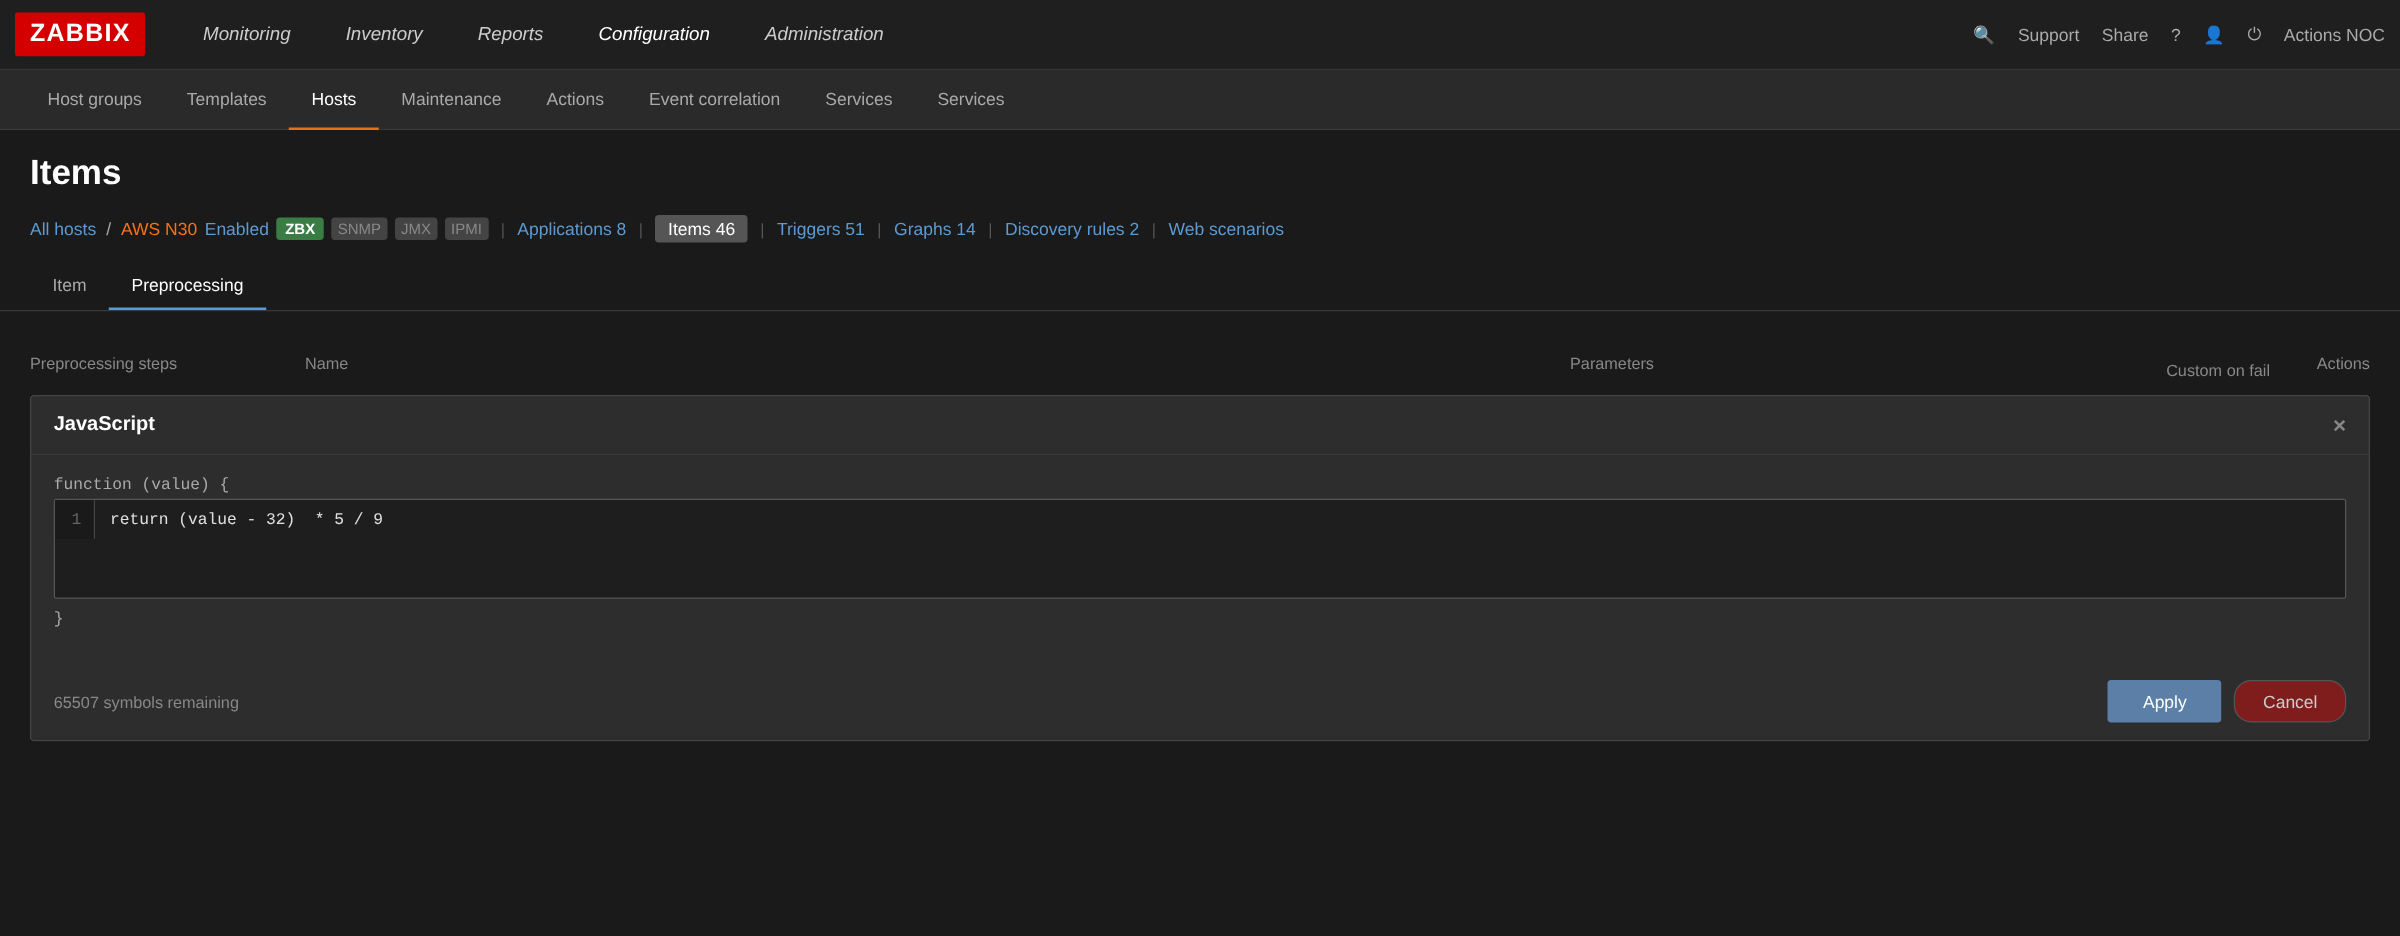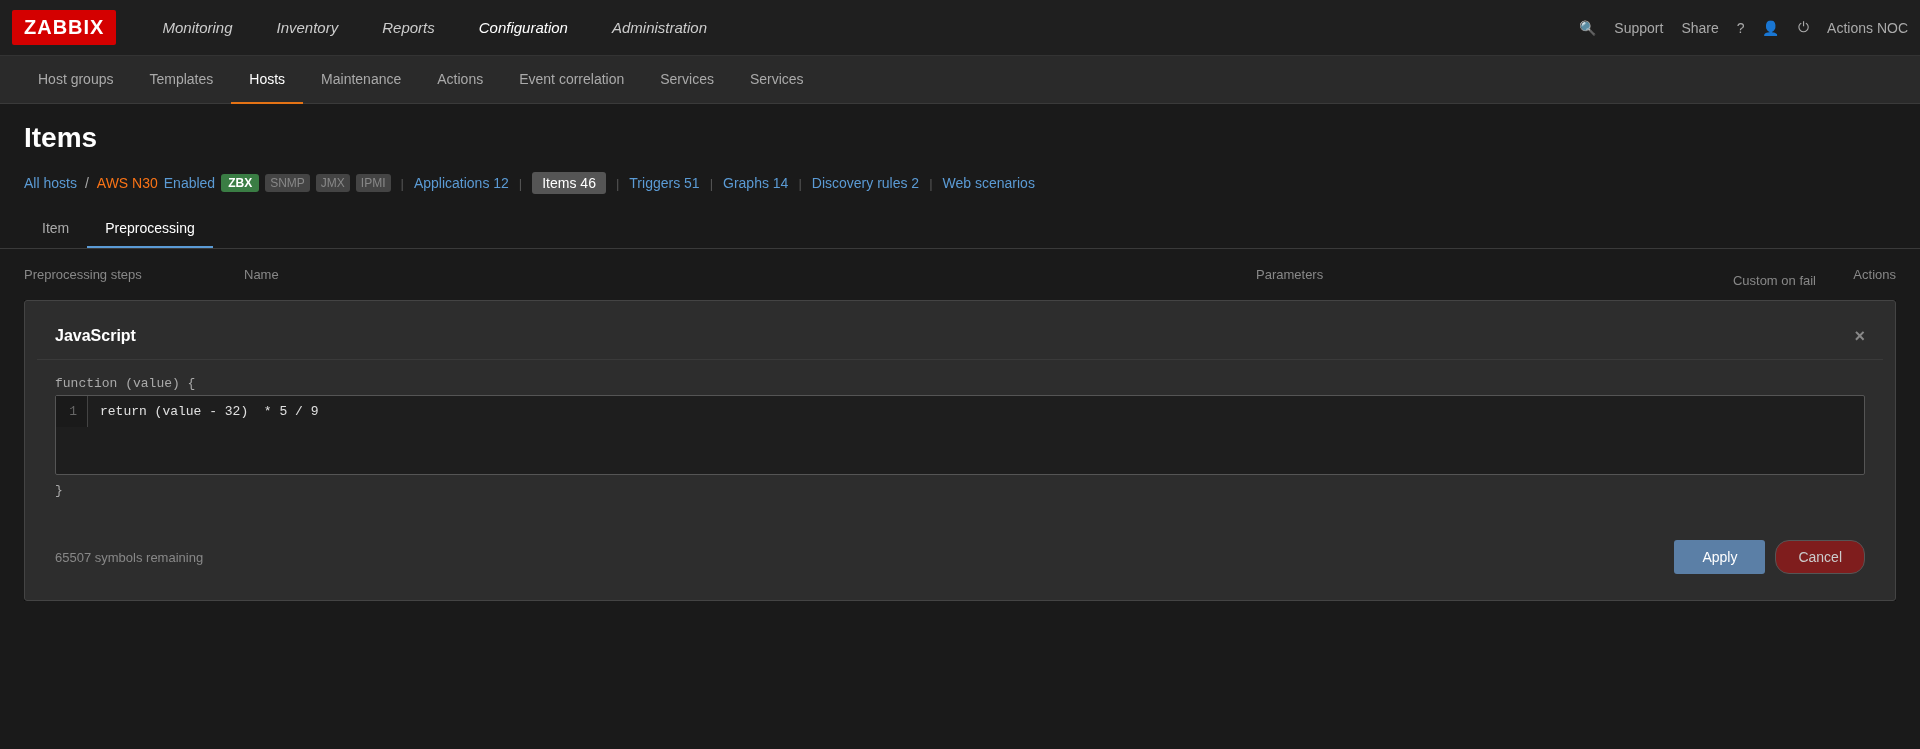--- a/index.html
+++ b/index.html
@@ -145,21 +145,21 @@
     }
     .filter-bar .nav-sep { color: #555; margin: 0 4px; font-size: 13px; }
 
     
     .tabs-bar {
       display: flex;
       align-items: flex-end;
       padding: 0 24px;
       background: #1a1a1a;
       border-bottom: 1px solid #3a3a3a;
-      margin-bottom: 0;
+      margin-bottom: 16px;
     }
     .tab {
       padding: 10px 18px;
       font-size: 14px;
       color: #aaa;
       cursor: pointer;
       border-bottom: 2px solid transparent;
       text-decoration: none;
     }
     .tab.active {
@@ -187,21 +187,21 @@
       background: rgba(0,0,0,0.5);
       position: relative;
       margin: 0 24px 24px 24px;
     }
 
     
     .modal-box {
       background: #2d2d2d;
       border: 1px solid #444;
       border-radius: 3px;
-      padding: 12px;
+      padding: 0;
       position: relative;
     }
     .modal-header {
       padding: 14px 18px;
       font-size: 16px;
       font-weight: bold;
       color: #fff;
       display: flex;
       align-items: center;
       justify-content: space-between;
@@ -333,21 +333,21 @@
 <div class="filter-bar">
   <a class="nav-item">All hosts</a>
   <span class="sep">/</span>
   <span class="host-name">AWS N30</span>
   <span class="enabled-badge">Enabled</span>
   <span class="zbx-badge">ZBX</span>
   <span class="proto-badge">SNMP</span>
   <span class="proto-badge">JMX</span>
   <span class="proto-badge">IPMI</span>
   <span class="nav-sep">|</span>
-  <a class="nav-item">Applications 12</a>
+  <a class="nav-item">Applications 8</a>
   <span class="nav-sep">|</span>
   <span class="nav-item-active">Items 46</span>
   <span class="nav-sep">|</span>
   <a class="nav-item">Triggers 51</a>
   <span class="nav-sep">|</span>
   <a class="nav-item">Graphs 14</a>
   <span class="nav-sep">|</span>
   <a class="nav-item">Discovery rules 2</a>
   <span class="nav-sep">|</span>
   <a class="nav-item">Web scenarios</a>

